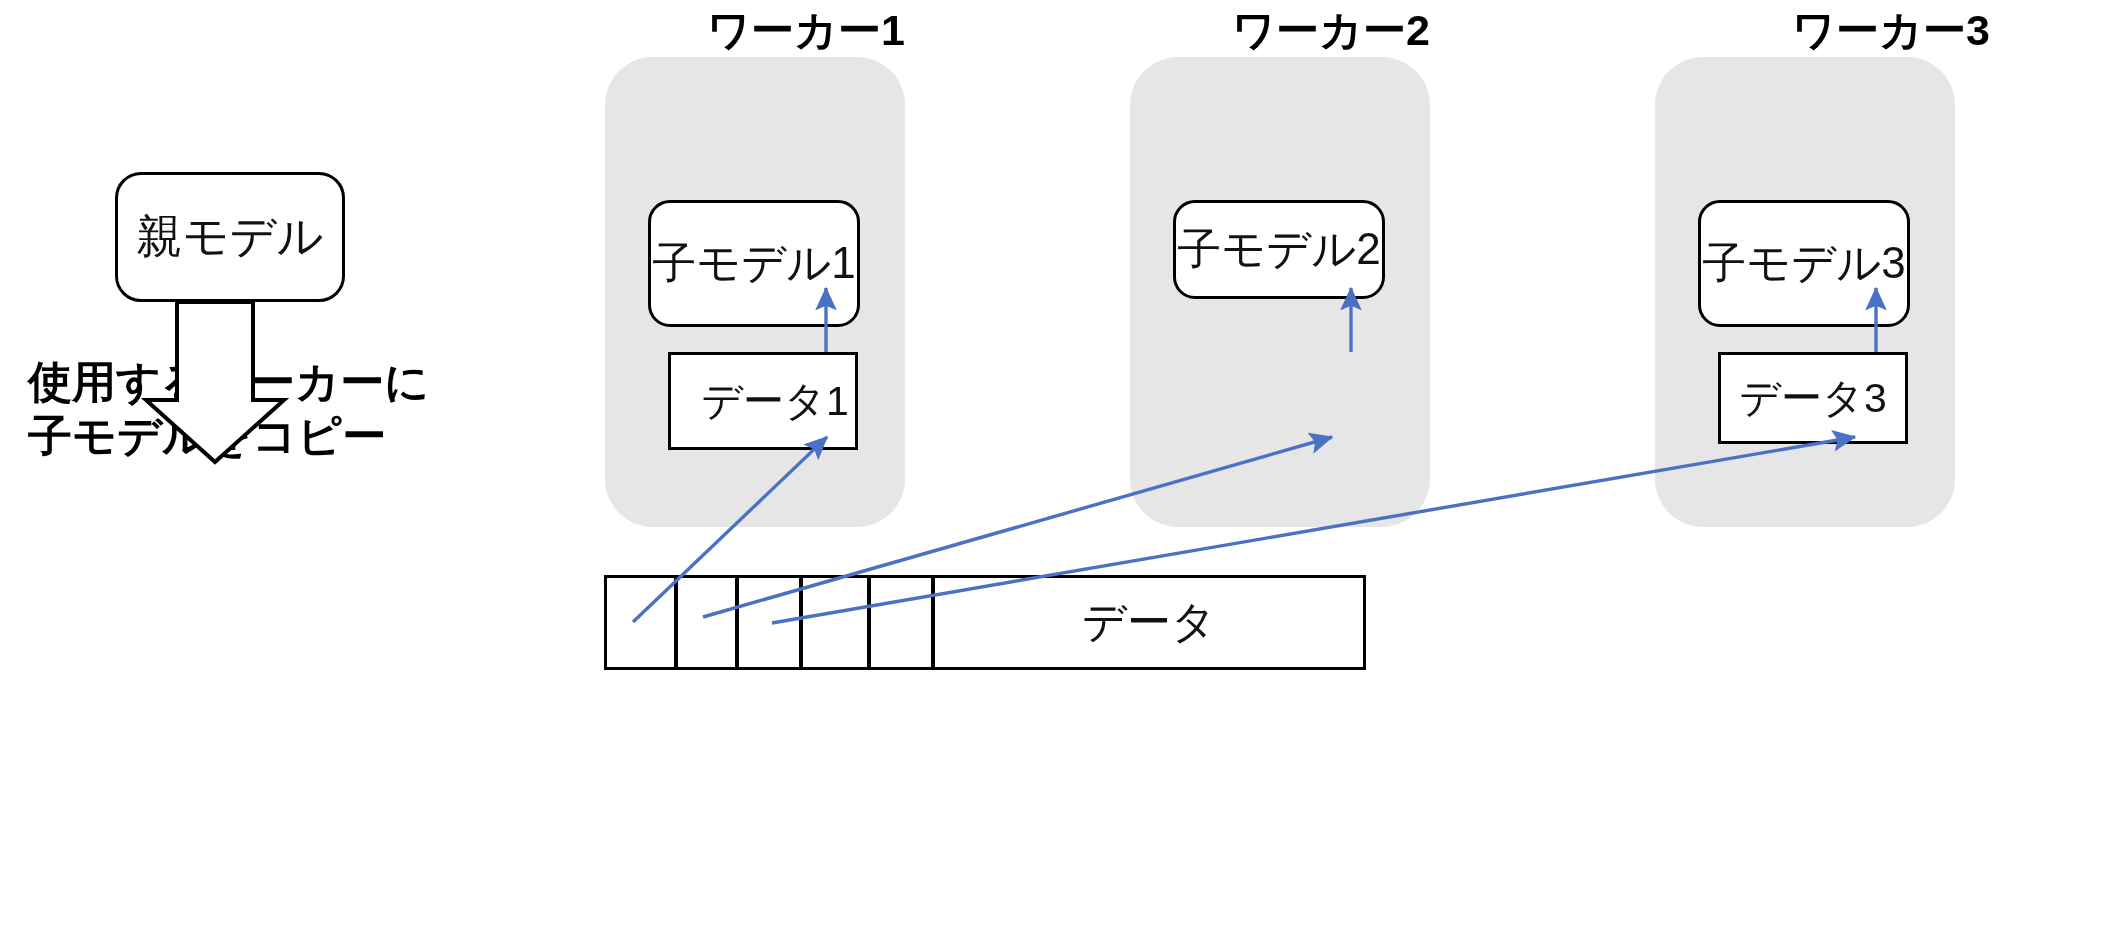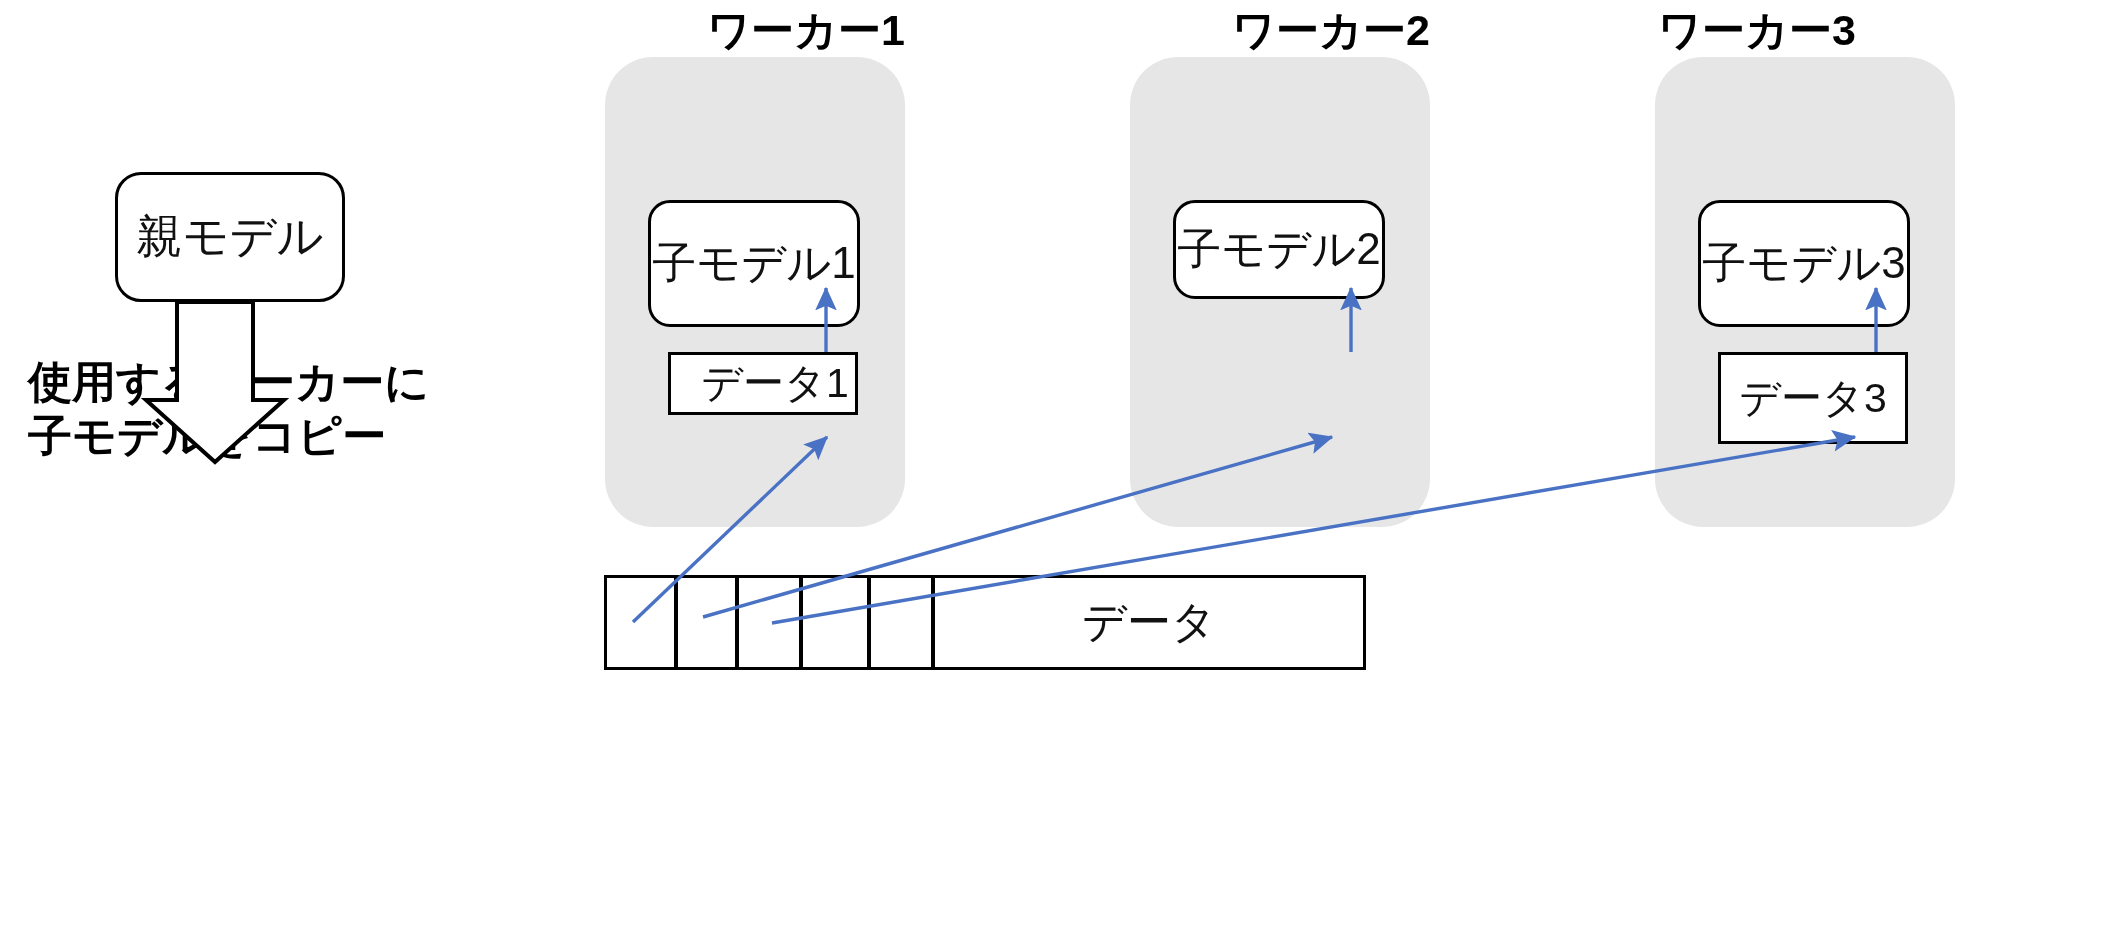--- a/index.html
+++ b/index.html
@@ -63,29 +63,29 @@
 <body>
 
 <div id="stage">
 
   <div class="worker-panel" style="left:605px;top:57px;width:300px;height:470px;"></div>
   <div class="worker-panel" style="left:1130px;top:57px;width:300px;height:470px;"></div>
   <div class="worker-panel" style="left:1655px;top:57px;width:300px;height:470px;"></div>
 
   <div class="worker-label" style="left:605px;top:2px;width:300px;">ワーカー1</div>
   <div class="worker-label" style="left:1130px;top:2px;width:300px;">ワーカー2</div>
-  <div class="worker-label" style="left:1556px;top:2px;width:300px;">ワーカー3</div>
+  <div class="worker-label" style="left:1690px;top:2px;width:300px;">ワーカー3</div>
 
   <div class="rbox" style="left:115px;top:172px;width:230px;height:130px;font-size:46px;border-radius:26px;">親モデル</div>
 
   <div class="rbox" style="left:648px;top:200px;width:212px;height:127px;">子モデル1</div>
   <div class="rbox" style="left:1173px;top:200px;width:212px;height:99px;">子モデル2</div>
   <div class="rbox" style="left:1698px;top:200px;width:212px;height:127px;">子モデル3</div>
 
-  <div class="sbox" style="left:668px;top:352px;width:190px;height:63px;padding-left:24px;">データ1</div>
+  <div class="sbox" style="left:668px;top:352px;width:190px;height:98px;padding-left:24px;">データ1</div>
   <div class="sbox" style="left:1718px;top:352px;width:190px;height:92px;">データ3</div>
 
   <div class="bar-cell" style="left:604px;top:575px;width:73px;height:95px;"></div>
   <div class="bar-cell" style="left:675px;top:575px;width:63px;height:95px;"></div>
   <div class="bar-cell" style="left:736px;top:575px;width:66px;height:95px;"></div>
   <div class="bar-cell" style="left:800px;top:575px;width:70px;height:95px;"></div>
   <div class="bar-cell" style="left:868px;top:575px;width:66px;height:95px;"></div>
   <div class="bar-cell" style="left:932px;top:575px;width:434px;height:95px;">データ</div>
 
   <div class="caption" style="left:28px;top:355px;width:420px;">使用するワーカーに

